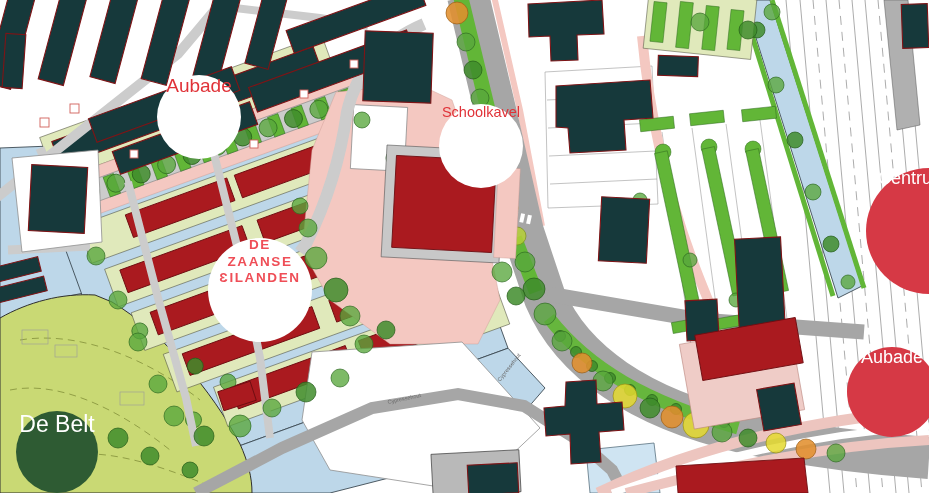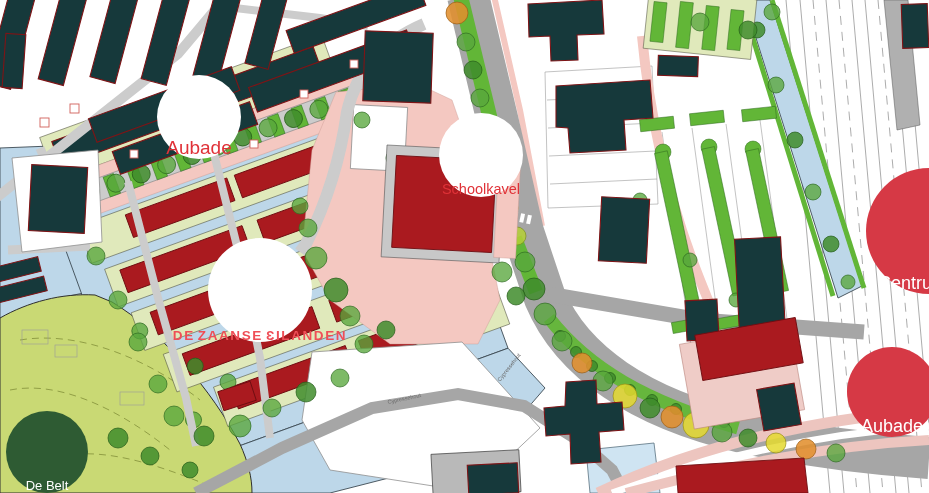--- a/index.html
+++ b/index.html
@@ -33,34 +33,34 @@
   .tree-yg{fill:var(--c-treeYG);fill-opacity:.85;stroke:#7e8f1d;stroke-width:.7;}
   .tree-yellow{fill:var(--c-treeYellow);fill-opacity:.85;stroke:#9a8f14;stroke-width:.7;}
   .tree-orange{fill:var(--c-treeOrange);fill-opacity:.88;stroke:#9c5d14;stroke-width:.7;}
   .rail{stroke:var(--c-railLine);stroke-width:.9;fill:none;}
   .shed{fill:#ffffff;stroke:#d0605a;stroke-width:.9;}
   .street-label{font-family:"Liberation Sans",sans-serif;font-size:5.5px;fill:#6a6a6a;}
 
   
   .marker{
     position:absolute;border-radius:50%;
-    display:flex;align-items:flex-end;justify-content:center;text-align:center;
+    display:flex;align-items:flex-start;justify-content:center;text-align:center;
     cursor:pointer;user-select:none;
   }
   .m-white{background:var(--c-markerWhite);color:var(--c-markerTextRed);}
   .m-red{background:var(--c-markerRed);color:var(--c-markerTextWhite);}
   .m-green{background:var(--c-markerGreen);color:var(--c-markerTextWhite);}
   #m-aubade{left:157px;top:75px;width:84px;height:84px;font-size:19px;}
-  #m-schoolkavel{left:439px;top:113px;width:84px;height:84px;font-size:14.5px;}
+  #m-schoolkavel{left:439px;top:104px;width:84px;height:84px;font-size:14.5px;}
   #m-zaanse{left:208px;top:238px;width:104px;height:104px;}
-  #m-zaanse .m-lines{display:flex;flex-direction:row;gap:3px;color:var(--c-zaanseText);
+  #m-zaanse .m-lines{display:flex;flex-direction:column;gap:3px;color:var(--c-zaanseText);
     font-weight:bold;font-size:13.5px;letter-spacing:1.6px;line-height:1;}
   #m-centrum{left:866px;top:168px;width:126px;height:126px;font-size:18px;justify-content:flex-start;padding-left:12px;box-sizing:border-box;}
   #m-station{left:847px;top:347px;width:90px;height:90px;font-size:18px;}
-  #m-debelt{left:6px;top:411px;width:82px;height:82px;font-size:13px;}
+  #m-debelt{left:16px;top:411px;width:82px;height:82px;font-size:23px;}
 </style>
 </head>
 <body>
 
 <div class="stage">
   <svg viewBox="0 0 929 493" width="929" height="493">
 
     <rect x="0" y="0" width="929" height="493" fill="#ffffff"></rect>
 
     <g>

